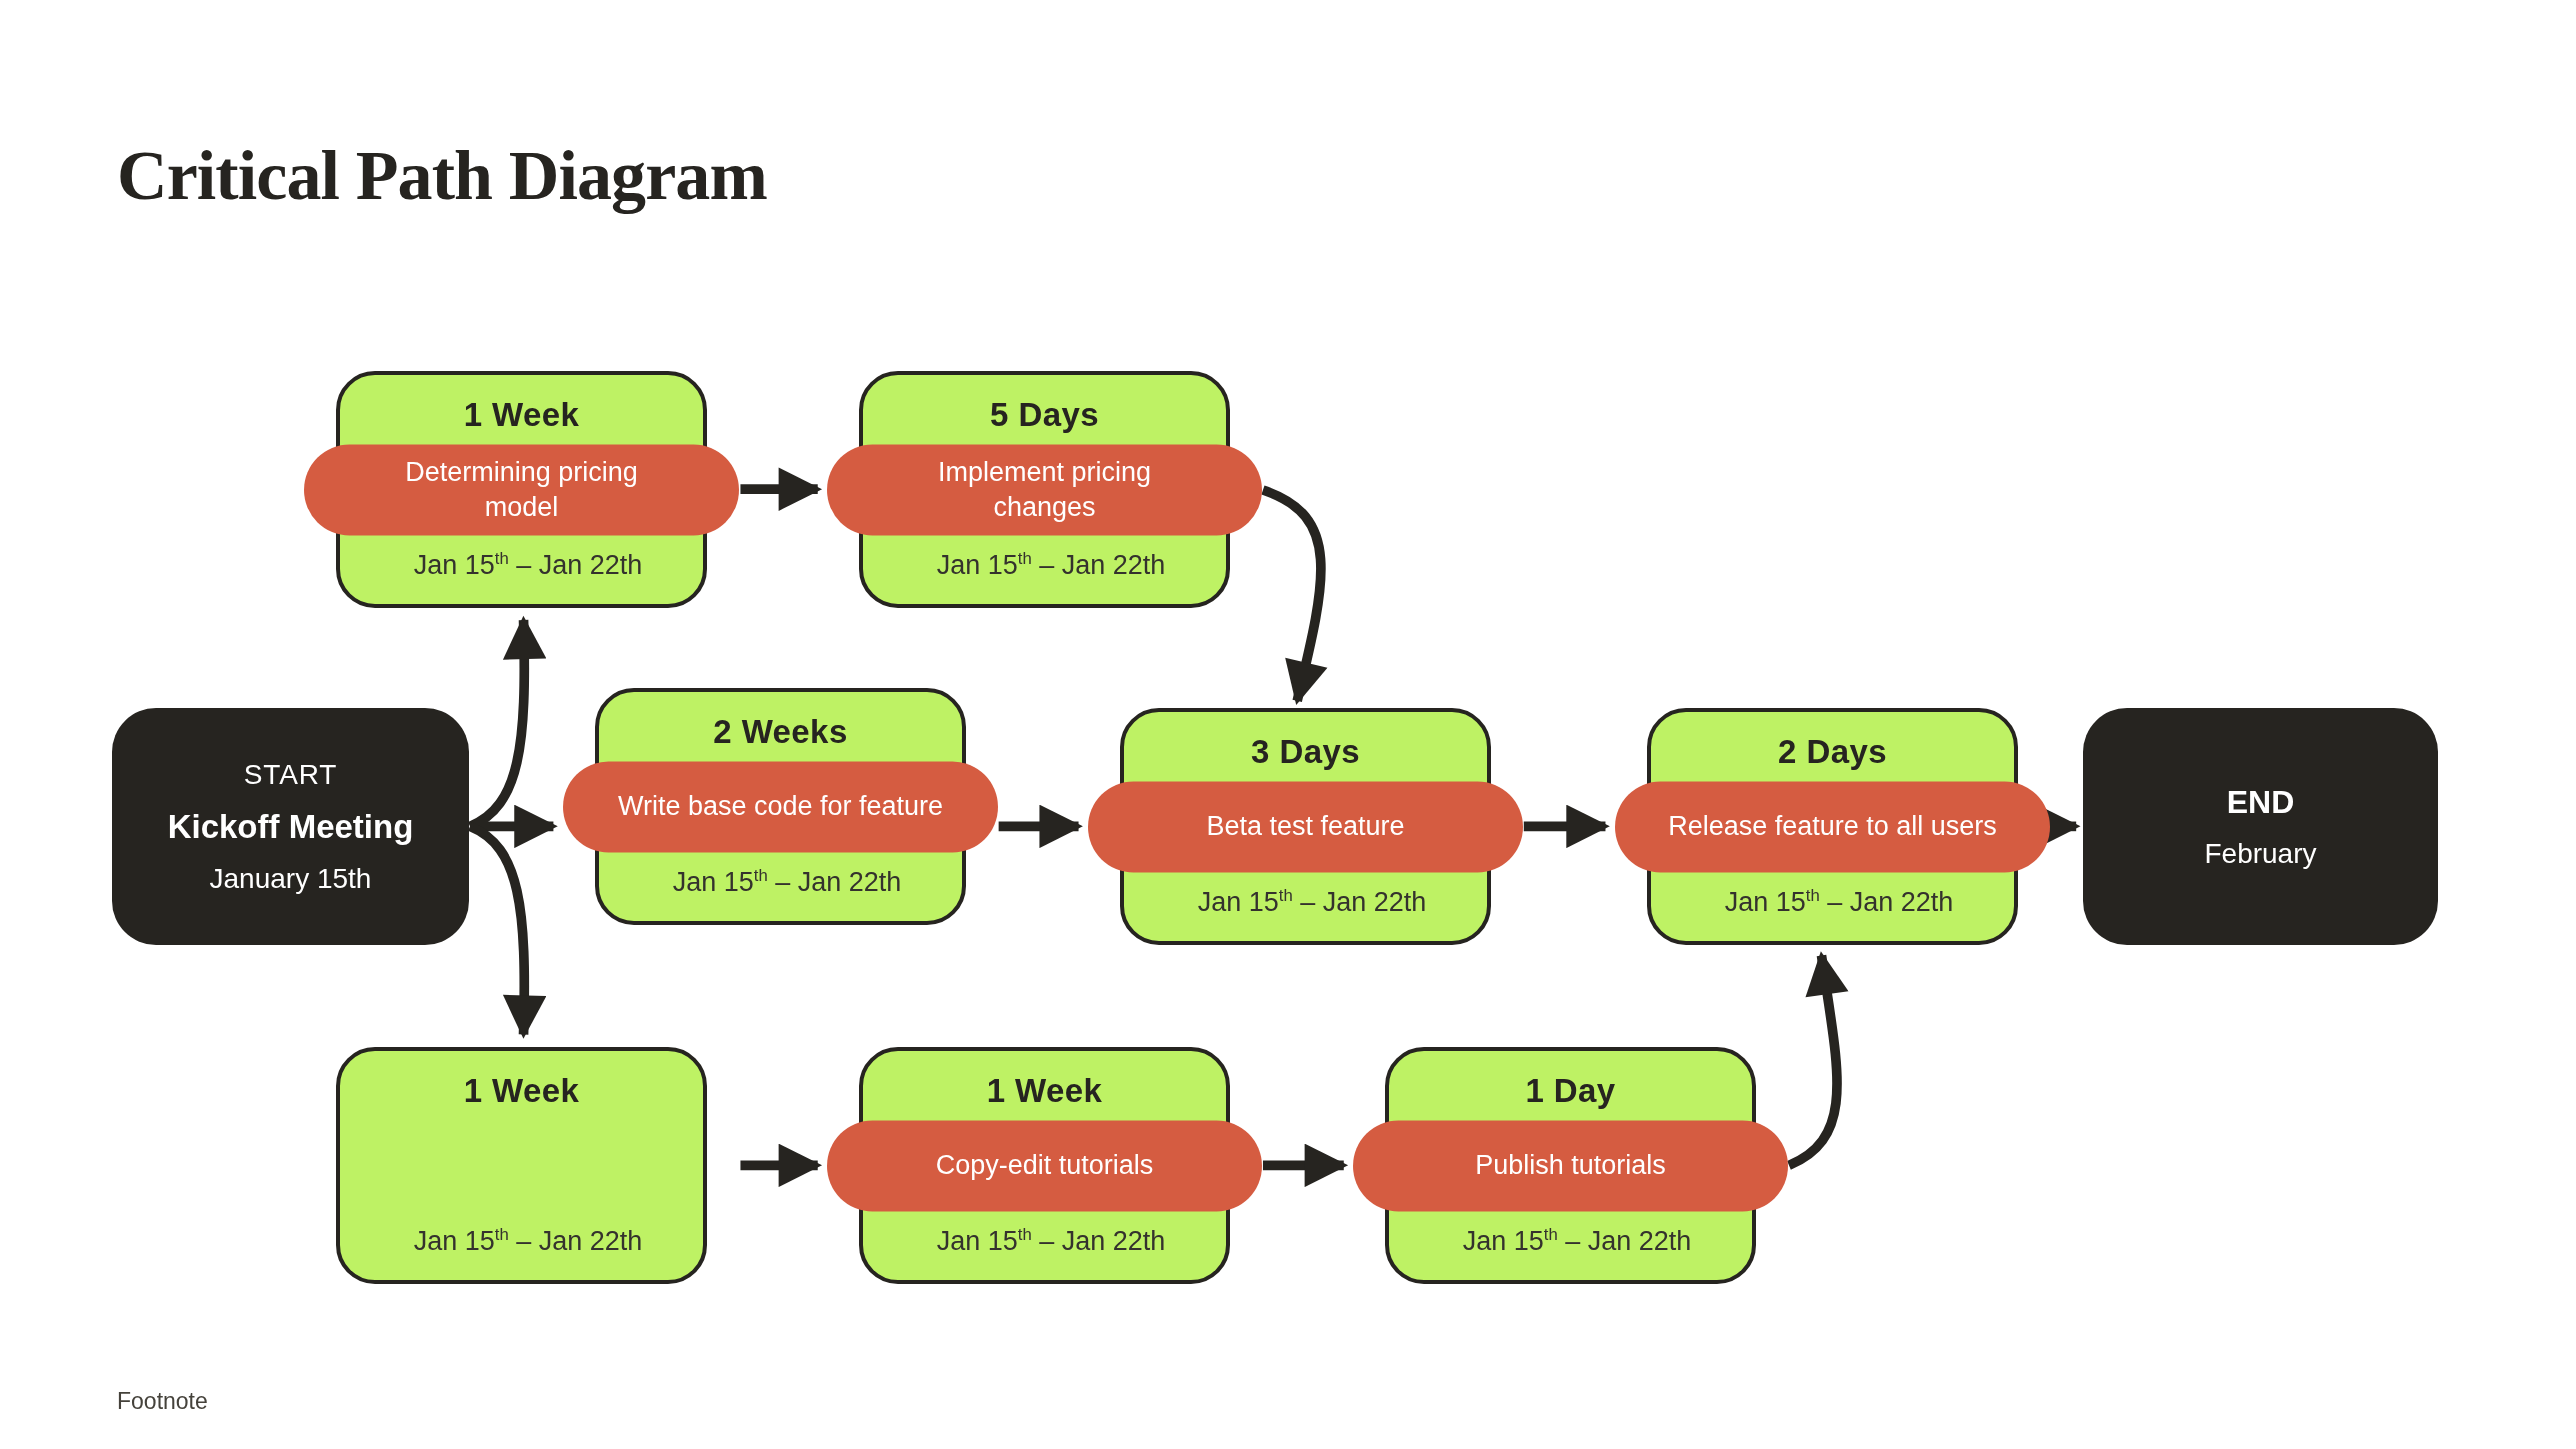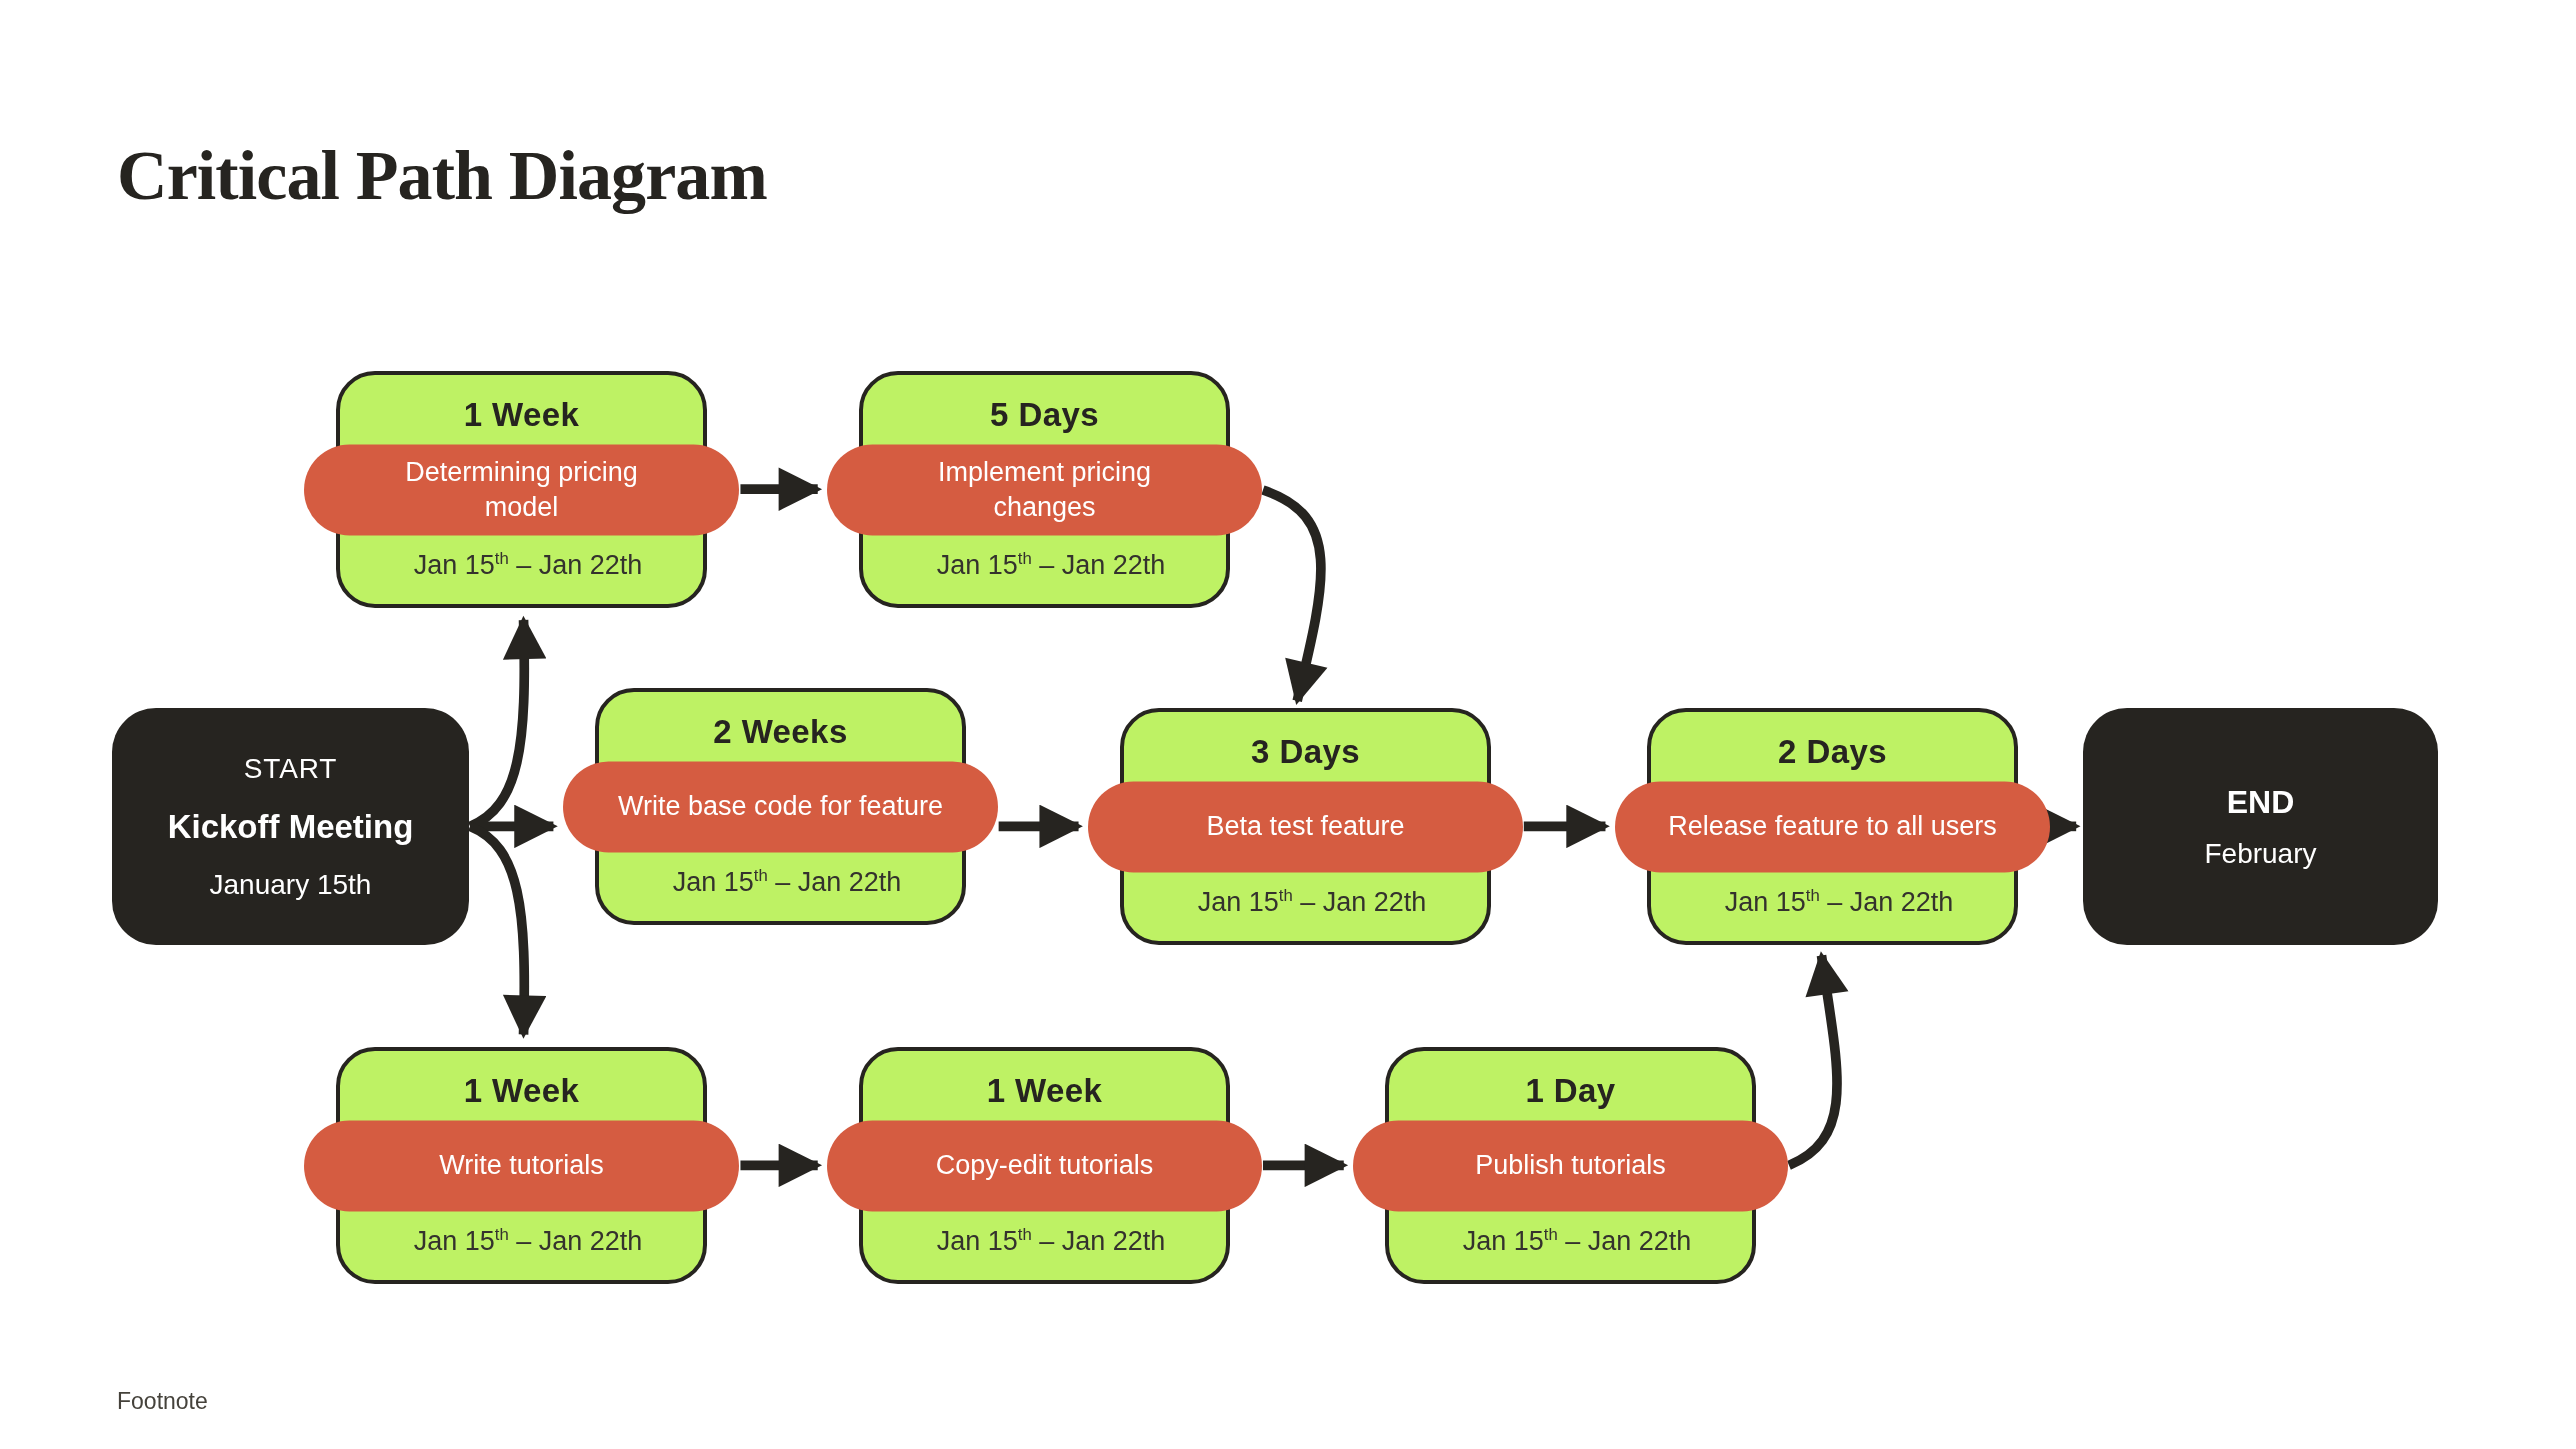--- a/index.html
+++ b/index.html
@@ -42,21 +42,21 @@
   .date {
     position:absolute; bottom:23px; left:0; right:0; text-align:center;
     font-size:27px; color:#34322D;margin-left:13px;
   }
   .date sup { font-size:62%; vertical-align:super; line-height:0; }
 
   .terminal {
     position:absolute; width:357px; height:237px;
     background:#262420; border-radius:44px; color:#ffffff;
     display:flex; flex-direction:column; align-items:center; justify-content:center;
-    gap:23px; text-align:center;
+    gap:17px; text-align:center;
   }
   #start-node { left:112px; top:708px; }
   #end-node   { left:2083px; top:708px; width:355px; gap:17px; }
   .t-reg  { font-size:28px; font-weight:400; letter-spacing:0.9px; }
   .t-bold { font-size:33px; font-weight:700; }
   .t-date { font-size:28px; font-weight:400; }
 </style>
 </head>
 <body>
 
@@ -124,23 +124,20 @@
   <div class="task-box" style="left:1647px; top:708px;">
     <div class="duration">2 Days</div>
     <div class="pill">
       <span class="pill-text">Release feature to all users</span>
     </div>
     <div class="date"><span>Jan 15</span><sup>th</sup><span> – Jan 22th</span></div>
   </div>
 
   <div class="task-box" style="left:336px; top:1047px;">
     <div class="duration">1 Week</div>
-    <div class="pill">
-      <span class="pill-text">Write tutorials</span>
-    </div>
     <div class="date"><span>Jan 15</span><sup>th</sup><span> – Jan 22th</span></div>
   </div>
 
   <div class="task-box" style="left:859px; top:1047px;">
     <div class="duration">1 Week</div>
     <div class="pill">
       <span class="pill-text">Copy-edit tutorials</span>
     </div>
     <div class="date"><span>Jan 15</span><sup>th</sup><span> – Jan 22th</span></div>
   </div>

